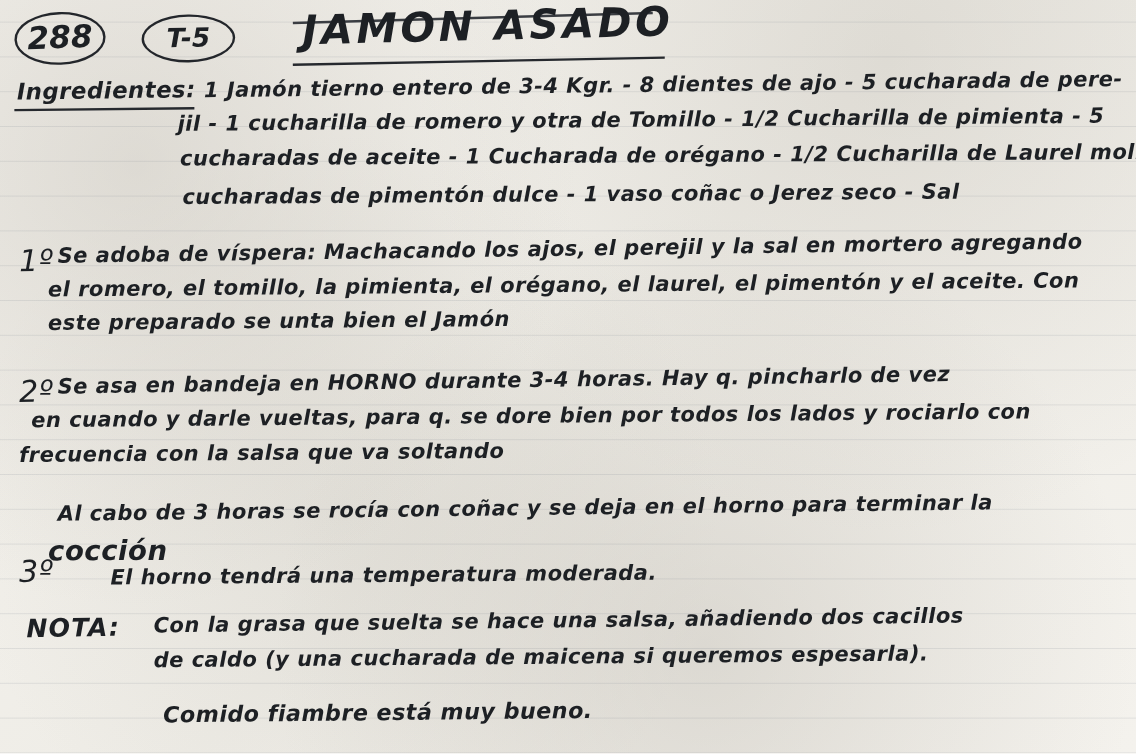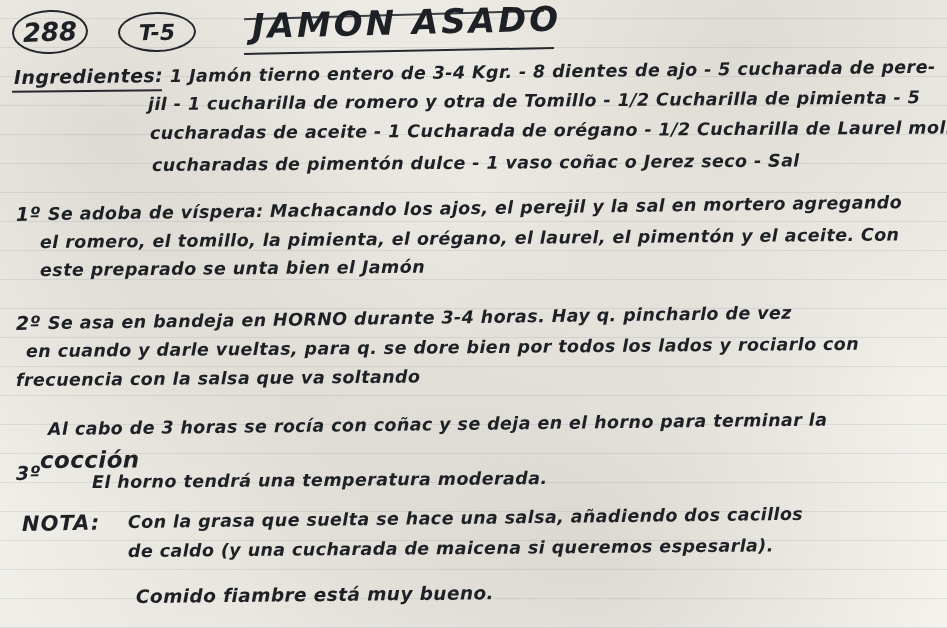--- a/index.html
+++ b/index.html
@@ -114,22 +114,22 @@
     font-size: 17px;
   }
   .ing-label {
     left: 14px;
     top: 66px;
     font-size: 19px;
     font-weight: 700;
     transform: rotate(-0.8deg);
   }
   .step-num {
-    font-size: 19px;
-    font-weight: 700;
+    font-size: 25px;
+    font-weight: 400;
   }
   #nota-label {
     left: 22px;
     top: 512px;
     font-size: 21px;
     font-weight: 700;
     letter-spacing: 1px;
     transform: rotate(-1deg);
   }
   #nota-squiggle {

